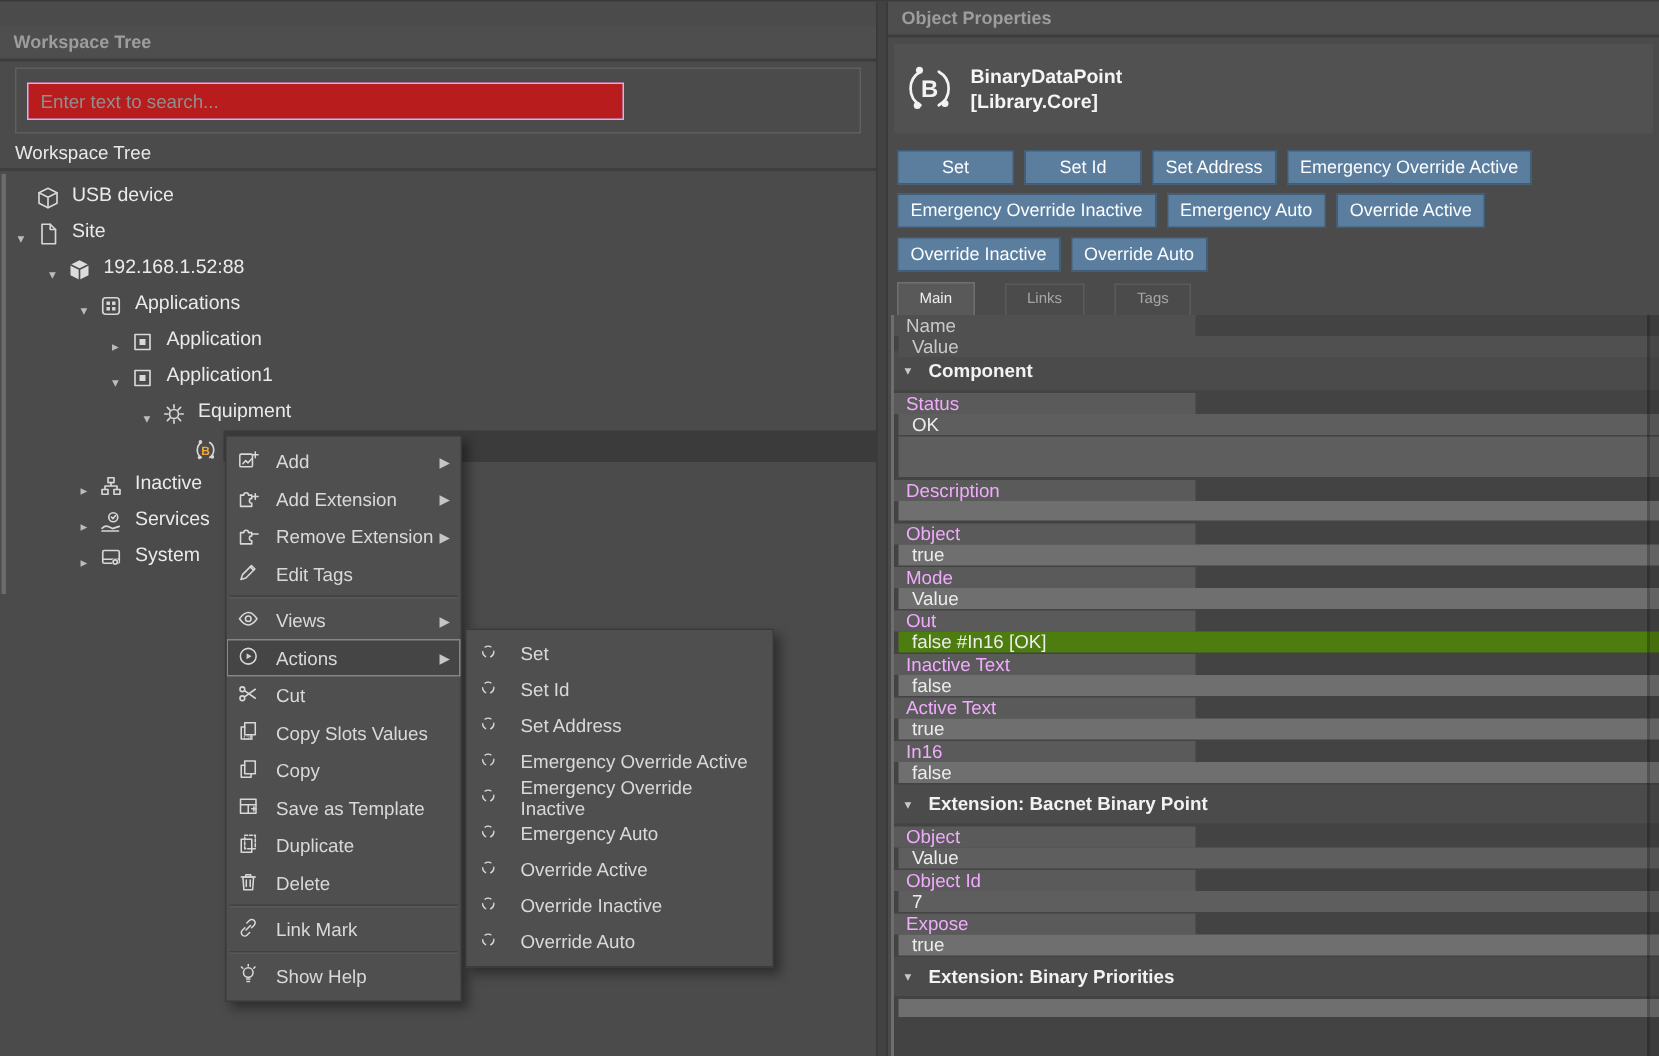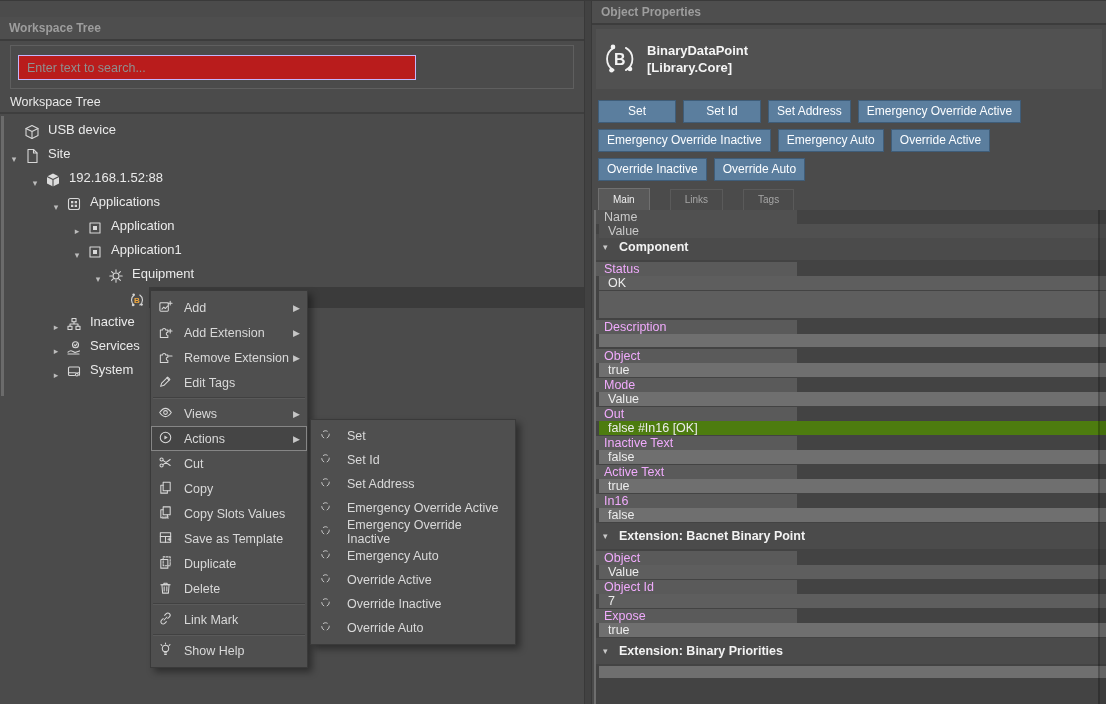--- a/index.html
+++ b/index.html
@@ -368,29 +368,29 @@
       <span class="arr">▶</span>
   </div>
   <div class="mi">
     <span class="mic"><svg class="ic">
           <use href="#s-scissors"></use>
         </svg></span>
     <span>Cut</span>
   </div>
   <div class="mi">
     <span class="mic"><svg class="ic">
+          <use href="#s-copy123"></use>
+        </svg></span>
+    <span>Copy Slots Values</span>
+  </div>
+  <div class="mi">
+    <span class="mic"><svg class="ic">
           <use href="#s-copy"></use>
         </svg></span>
     <span>Copy</span>
-  </div>
-  <div class="mi">
-    <span class="mic"><svg class="ic">
-          <use href="#s-copy123"></use>
-        </svg></span>
-    <span>Copy Slots Values</span>
   </div>
   <div class="mi">
     <span class="mic"><svg class="ic">
           <use href="#s-template"></use>
         </svg></span>
     <span>Save as Template</span>
   </div>
   <div class="mi">
     <span class="mic"><svg class="ic">
           <use href="#s-duplicate"></use>

